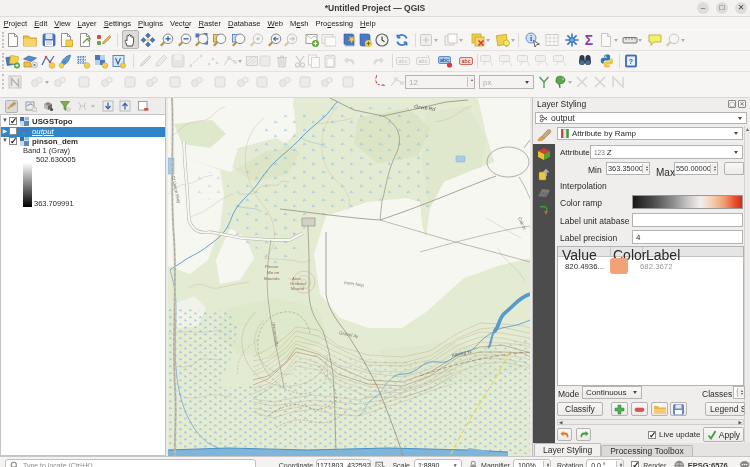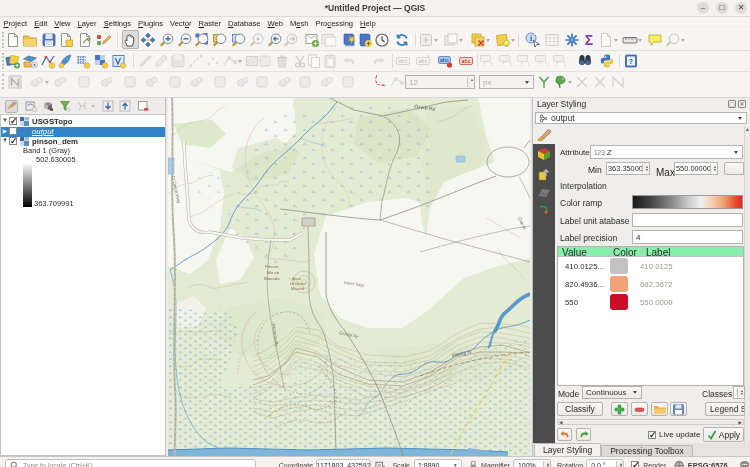--- a/index.html
+++ b/index.html
@@ -731,54 +731,52 @@
               <path d="M1 8 L5 1 L13 2 L9 9 Z" fill="#8a8a8a" opacity=".75"></path>
               <path d="M2.5 7 l2-3.5 M5 7.5 l2-3.5 M7.5 8 l2-3.5" stroke="#555" stroke-width=".7"></path>
             </svg>
      <svg width="12" height="12" viewBox="0 0 12 12">
               <path d="M2 2 C8 0 10 4 8 7" stroke="#3aa03a" stroke-width="1.4" fill="none"></path>
               <path d="M8 10 L6 6 L10 6 Z" fill="#d06020"></path>
             </svg>
     </div>
    </div>
    <div style="flex:1;position:relative" id="rcontent">
+    <div class="field combo" style="position:absolute;left:2px;top:1px;right:1px;height:13px;gap:3px">
+     <svg width="8" height="9">
+              <rect x="0" y="0" width="2.6" height="9" fill="#d43b3b"></rect>
+              <rect x="2.6" y="0" width="2.6" height="9" fill="#e8e8e8"></rect>
+              <rect x="5.2" y="0" width="2.6" height="9" fill="#3aa03a"></rect>
+              <rect x="0" y="0" width="8" height="9" fill="none" stroke="#888" stroke-width=".5"></rect>
+            </svg>
+     Attribute by Ramp</div>
     <div style="position:absolute;left:5px;top:22px;font-size:8px">Attribute</div>
     <div class="field combo" style="position:absolute;left:35px;top:19px;right:1px;height:14px;gap:2px"><span style="color:#777;font-size:6.5px">123</span> Z</div>
     <div style="position:absolute;left:33px;top:39px;font-size:8.5px">Min</div>
     <div class="field spin" style="position:absolute;left:51px;top:36px;width:44px;height:13px;font-size:7.4px;padding:0 1px">363.35000<i></i></div>
     <div style="position:absolute;left:101px;top:41px;font-size:10px">Max</div>
     <div class="field spin" style="position:absolute;left:119px;top:36px;width:44px;height:13px;font-size:7.4px;padding:0 1px">550.00000<i></i></div>
     <div class="btn" style="position:absolute;left:169px;top:36px;right:0;height:13px;border-radius:2px 0 0 2px"></div>
     <div style="position:absolute;left:5px;top:55px;font-size:8.5px">Interpolation</div>
     <div style="position:absolute;left:5px;top:72px;font-size:8.5px">Color ramp</div>
     <div style="position:absolute;left:77px;top:69px;right:1px;height:14px;border:1px solid #999;background:linear-gradient(90deg,#191919 0%,#4a4a4a 18%,#8a8a8a 36%,#c6c6c6 50%,#efefef 62%,#f5c9a8 74%,#f29a6e 84%,#e85333 93%,#d62a1e 100%)"></div>
     <div style="position:absolute;left:5px;top:90px;font-size:8.5px">Label unit atabase</div>
     <div class="field" style="position:absolute;left:77px;top:87px;right:1px;height:14px"></div>
     <div style="position:absolute;left:5px;top:107px;font-size:8.5px">Label precision</div>
     <div class="field" style="position:absolute;left:77px;top:104px;right:1px;height:14px">4</div>
     <div style="position:absolute;left:2px;top:120px;right:0;bottom:57px;border:1px solid #b5b3b1;background:#fff">
-     <div style="height:10px;background:#86efac;border-bottom:1px solid #c5c3c1;display:flex;font-size:10px">
+     <div style="height:10px;background:#e5e5e5;border-bottom:1px solid #c5c3c1;display:flex;font-size:14px">
       <span style="width:53px;padding-left:4px;border-right:1px solid #c9c7c5">Value</span>
       <span style="width:32px;padding-left:2px;border-right:1px solid #c9c7c5">Color</span>
       <span style="padding-left:3px">Label</span>
      </div>
      <div class="vrow">
-              <span class="vv">410.0125...</span>
-              <span class="vsw" style="background:#c2c2c2"></span>
-              <span class="vl">410.0125</span>
-            </div>
-     <div class="vrow">
               <span class="vv">820.4936...</span>
               <span class="vsw" style="background:#f2a277"></span>
               <span class="vl">682.3672</span>
-            </div>
-     <div class="vrow">
-              <span class="vv">550</span>
-              <span class="vsw" style="background:#cb0d27"></span>
-              <span class="vl">550.0000</span>
             </div>
     </div>
     <div style="position:absolute;left:3px;top:263px;font-size:8.5px">Mode</div>
     <div class="field combo" style="position:absolute;left:27px;top:260px;width:60px;height:13px;background:linear-gradient(#f9f8f7,#eceae8)">Continuous</div>
     <div style="position:absolute;left:147px;top:263px;font-size:8.5px">Classes</div>
     <div class="field spin" style="position:absolute;left:178px;top:260px;right:-1px;height:13px;color:#aaa;padding:0 2px">5<i></i></div>
     <div class="btn" style="position:absolute;left:2px;top:276px;width:46px;height:14px">Classify</div>
     <div class="btn" style="position:absolute;left:56px;top:276px;width:17px;height:14px">
             <svg width="11" height="11">
               <path d="M4 1 h3 v3 h3 v3 h-3 v3 h-3 v-3 h-3 v-3 h3 Z" fill="#4caf50" stroke="#2e7d32" stroke-width=".5"></path>

